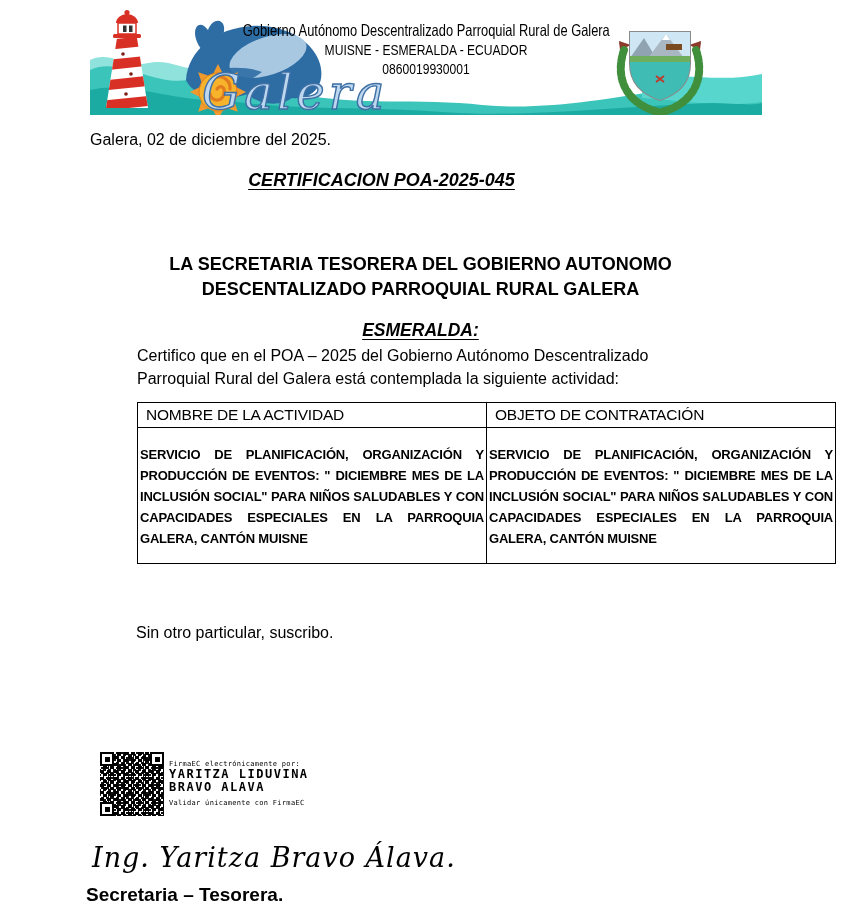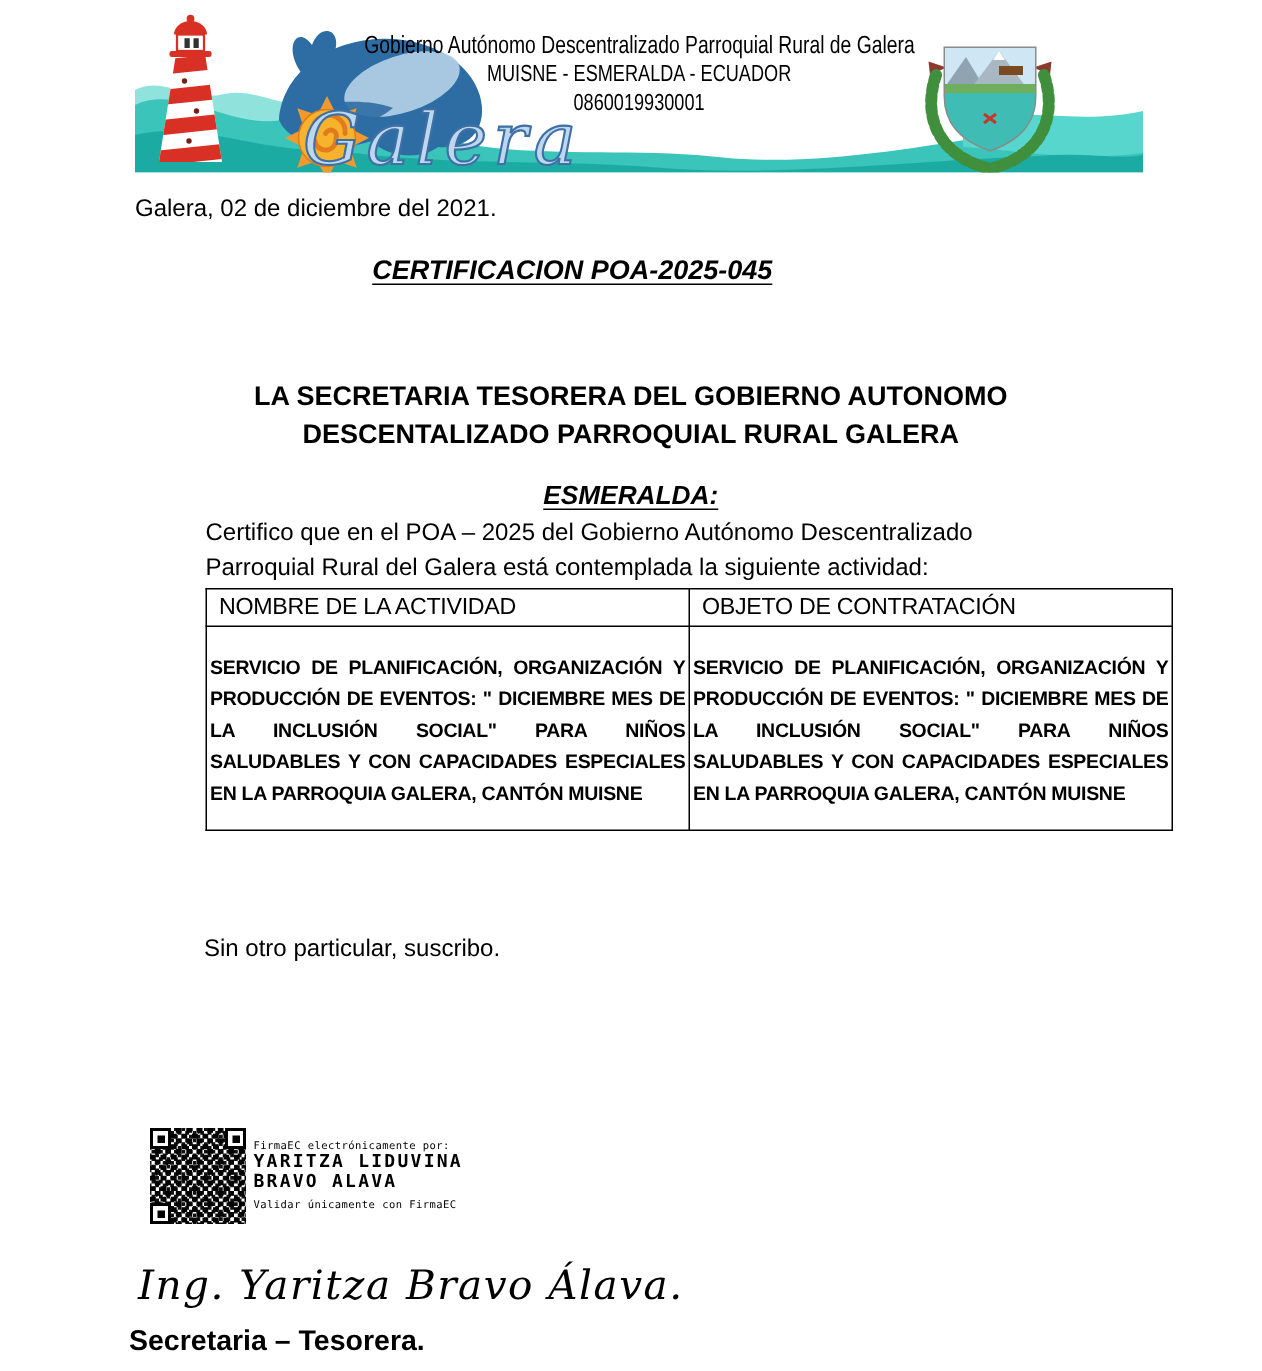--- a/index.html
+++ b/index.html
@@ -14,21 +14,21 @@
   .cond{display:inline-block;transform:scaleX(0.78);transform-origin:50% 50%;white-space:nowrap;font-size:16.5px;font-weight:normal;}
   .cond.sub{font-size:15.5px;}
   
   .date-line{position:absolute;left:90px;top:131px;font-size:16px;}
   .doc-title{position:absolute;left:0;top:170px;width:763px;text-align:center;font-size:18px;font-weight:bold;font-style:italic;}
   .doc-title span, .certifies span{text-decoration:underline;text-underline-offset:3px;}
   .heading{position:absolute;left:0;top:252px;width:841px;text-align:center;font-size:18px;font-weight:bold;line-height:25px;}
   .certifies{position:absolute;left:0;top:320px;width:841px;text-align:center;font-size:17.5px;font-weight:bold;font-style:italic;}
   .body-par{position:absolute;left:137px;top:344px;width:565px;font-size:16px;line-height:23px;}
   
-  .doc-table{position:absolute;left:137px;top:392px;width:645px;border-collapse:collapse;table-layout:fixed;}
+  .doc-table{position:absolute;left:137px;top:402px;width:699px;border-collapse:collapse;table-layout:fixed;}
   .doc-table th{border:1.5px solid #000;font-weight:normal;text-align:left;font-size:15.5px;padding:2px 8px;height:20px;letter-spacing:-0.2px;}
   .doc-table td{border:1.5px solid #000;font-weight:bold;font-size:13px;text-align:justify;vertical-align:top;padding:16px 2px 14px 2px;line-height:21px;letter-spacing:-0.2px;}
   
   .closing{position:absolute;left:136px;top:624px;font-size:16px;}
   .stamp{position:absolute;left:100px;top:752px;display:flex;align-items:flex-start;}
   .qr{position:relative;width:64px;height:64px;flex:0 0 auto;
       background-image:repeating-conic-gradient(#000 0 25%, transparent 0 50%),
                        repeating-conic-gradient(#111 0 25%, #fff 0 50%);
       background-size:7px 7px,5px 5px;background-position:0 0,1px 2px;}
   .fp{position:absolute;width:14px;height:14px;background:#fff;border:2.5px solid #000;box-sizing:border-box;}
@@ -130,21 +130,21 @@
       </g>
     </svg>
 
     <div class="org-text">
       <div><span class="cond">Gobierno Autónomo Descentralizado Parroquial Rural de Galera</span></div>
       <div><span class="cond sub">MUISNE - ESMERALDA - ECUADOR</span></div>
       <div><span class="cond sub">0860019930001</span></div>
     </div>
   </div>
 
-  <div class="date-line">Galera, 02 de diciembre del 2021.</div>
+  <div class="date-line">Galera, 02 de diciembre del 2025.</div>
 
   <div class="doc-title">
     <span>CERTIFICACION POA-2025-045</span>
   </div>
 
   <div class="heading">
     <div>LA SECRETARIA TESORERA DEL GOBIERNO AUTONOMO</div>
     <div>DESCENTALIZADO PARROQUIAL RURAL GALERA</div>
   </div>
 

